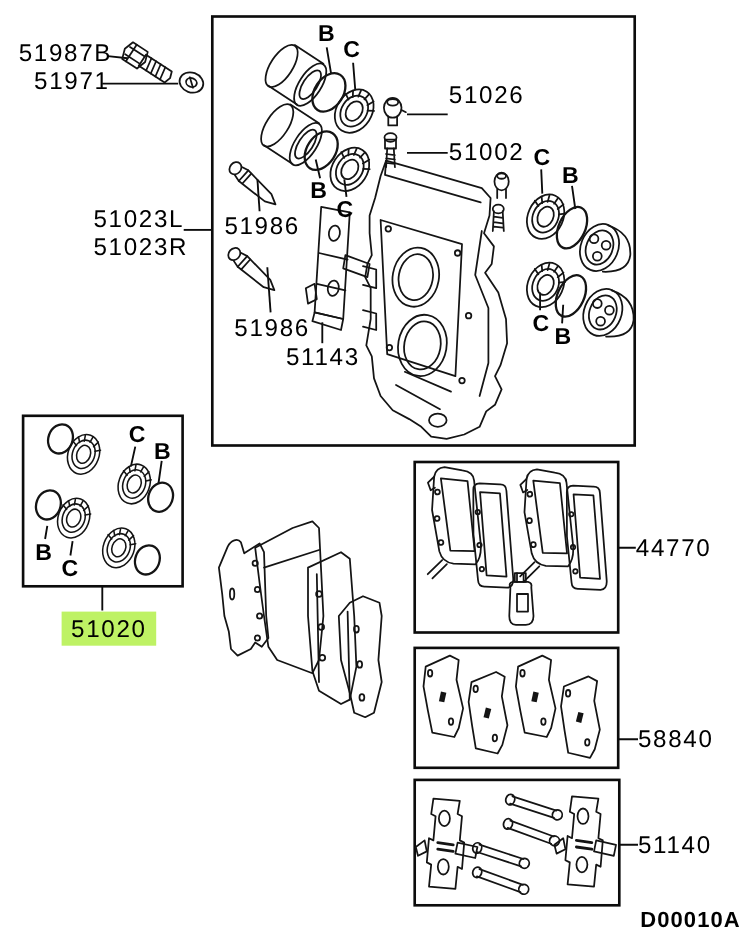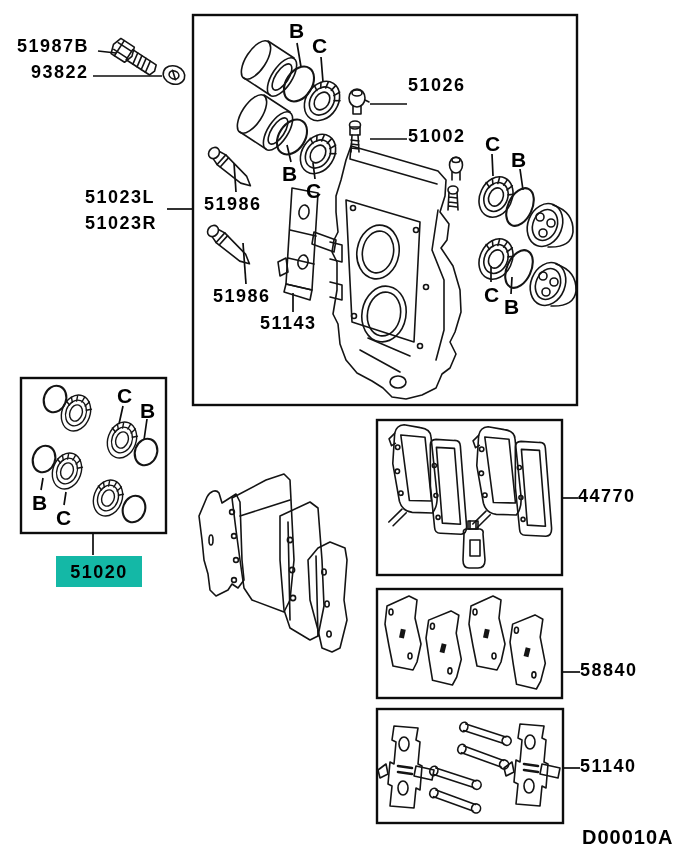--- a/index.html
+++ b/index.html
@@ -6,29 +6,29 @@
   #stage{
     position:relative;width:675px;height:851px;background:#ffffff;
     font-family:"Liberation Sans","DejaVu Sans",sans-serif;overflow:hidden;
   }
   svg{position:absolute;left:0;top:0;}
   .art{fill:none;stroke:#141414;stroke-width:1.6;stroke-linecap:round;stroke-linejoin:round;}
   .box{fill:none;stroke:#0c0c0c;stroke-width:2.4;}
   .lead{fill:none;stroke:#0c0c0c;stroke-width:1.7;}
   .dk{fill:#141414;stroke:none;}
   .lbl{
-    position:absolute;color:#000;font-weight:bold;font-size:18px;line-height:1;
+    position:absolute;color:#000;font-weight:normal;font-size:22px;line-height:1;
     letter-spacing:1.5px;white-space:nowrap;
   }
   .co{
     position:absolute;color:#000;font-weight:bold;font-size:21px;line-height:1;
     white-space:nowrap;
   }
   .hl{
-    background:#14b8a6;width:86px;height:31px;display:flex;
+    background:#bef264;width:86px;height:31px;display:flex;
     align-items:center;justify-content:center;letter-spacing:1.5px;
   }
   .code{
     position:absolute;color:#000;font-weight:bold;font-size:20px;line-height:1;
     letter-spacing:1px;
   }
 </style>
 </head>
 <body>
 
@@ -260,21 +260,21 @@
     <use href="#clip140" transform="translate(388 726)"></use>
     <use href="#clip140" transform="translate(514 724)"></use>
     <use href="#pin140" transform="translate(461 726) rotate(18)"></use>
     <use href="#pin140" transform="translate(459 748) rotate(20)"></use>
     <use href="#pin140" transform="translate(431 770) rotate(18)"></use>
     <use href="#pin140" transform="translate(431 792) rotate(20)"></use>
   </g>
 </svg>
 
 <div class="lbl" style="left:17px;top:37px;">51987B</div>
-<div class="lbl" style="left:31px;top:63px;">93822</div>
+<div class="lbl" style="left:31px;top:63px;">51971</div>
 <div class="lbl" style="left:85px;top:188px;text-align:right;">51023L</div>
 <div class="lbl" style="left:85px;top:214px;">51023R</div>
 <div class="lbl" style="left:408px;top:76px;">51026</div>
 <div class="lbl" style="left:408px;top:127px;">51002</div>
 <div class="lbl" style="left:204px;top:195px;">51986</div>
 <div class="lbl" style="left:213px;top:287px;">51986</div>
 <div class="lbl" style="left:260px;top:314px;">51143</div>
 <div class="lbl hl" style="left:56px;top:556px;">51020</div>
 <div class="lbl" style="left:578px;top:487px;">44770</div>
 <div class="lbl" style="left:580px;top:661px;">58840</div>

